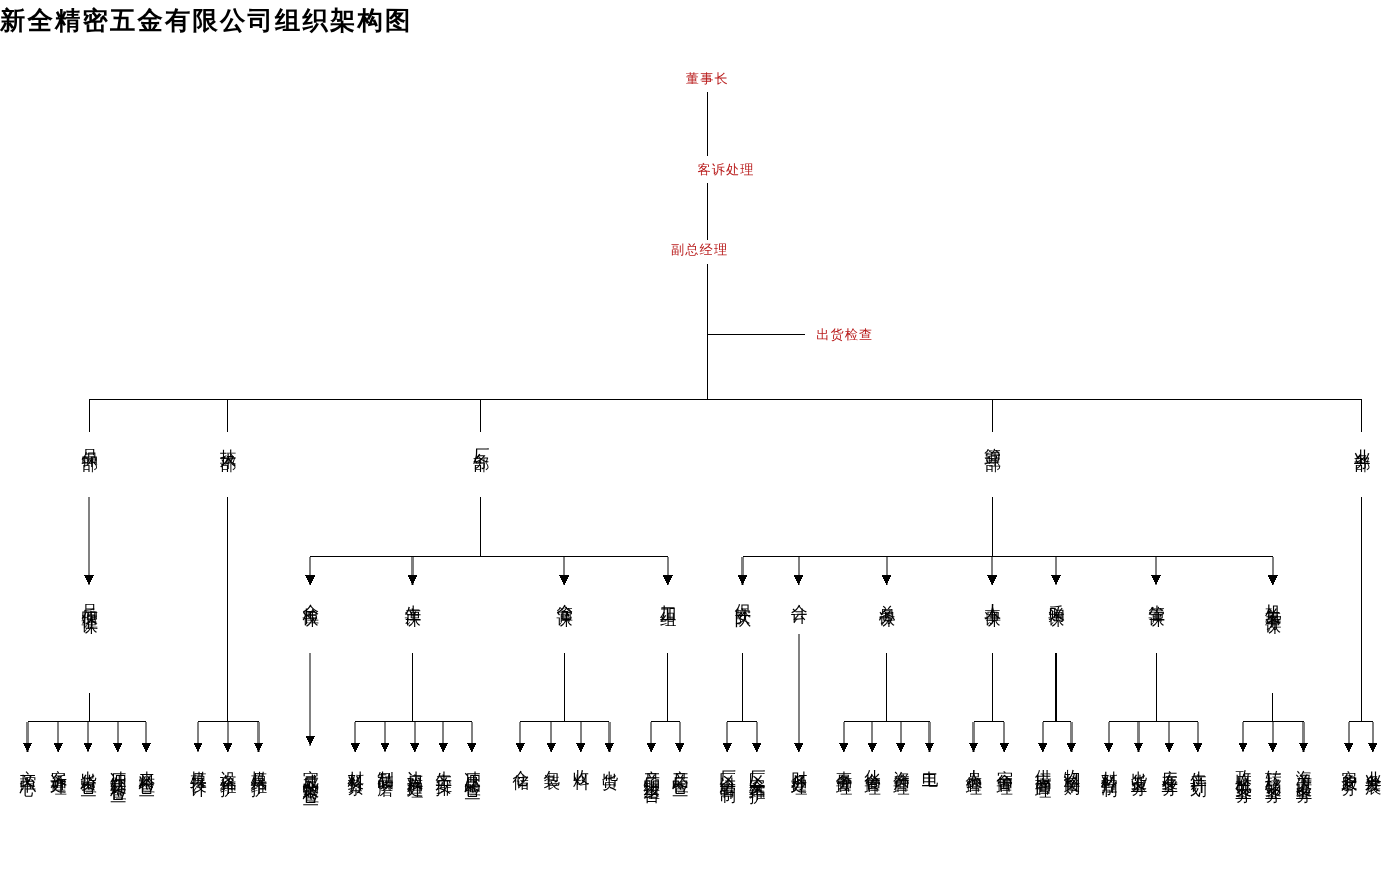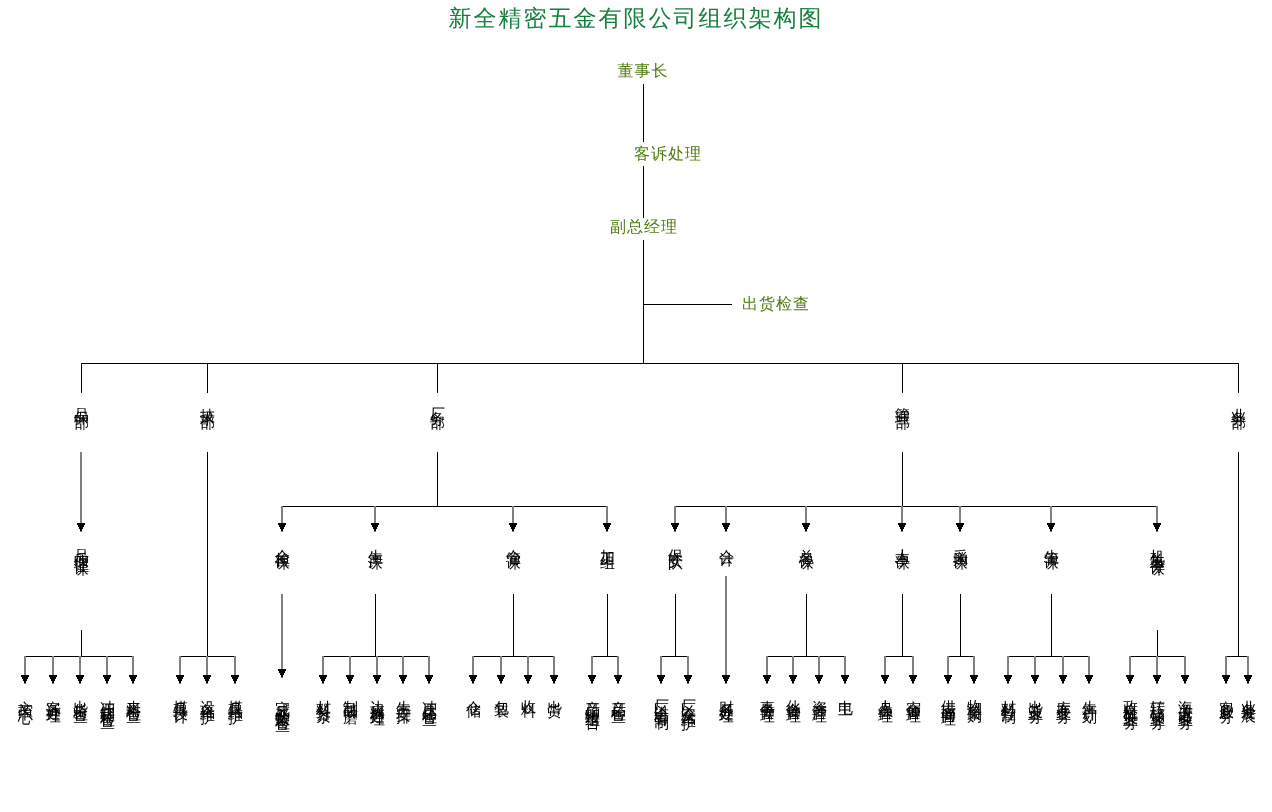--- a/index.html
+++ b/index.html
@@ -1,28 +1,28 @@
 <!DOCTYPE html>
 <html><head>
 <meta charset="utf-8">
 <style>
   html,body{margin:0;padding:0;background:#ffffff;}
   .stage{
     position:relative;width:1272px;height:812px;background:#ffffff;
     font-family:"DejaVu Sans",sans-serif;color:#000;overflow:hidden;
   }
   .title{
-    position:absolute;left:0;top:3px;width:100%;text-align:center;
-    font-family:"DejaVu Serif",serif;font-weight:normal;font-size:23px;
-    letter-spacing:2px;color:#15803d;
+    position:absolute;left:0;top:3px;width:100%;text-align:left;
+    font-family:"DejaVu Serif",serif;font-weight:bold;font-size:23px;
+    letter-spacing:2px;color:#000000;
   }
   .wires{position:absolute;left:0;top:0;}
   .h{
-    position:absolute;font-size:16px;letter-spacing:1px;white-space:nowrap;
-    line-height:16px;color:#4d7c0f;
+    position:absolute;font-size:12px;letter-spacing:1px;white-space:nowrap;
+    line-height:16px;color:#b91c1c;
   }
   .h.center{transform:translateX(-50%);}
   .v{
     position:absolute;writing-mode:vertical-rl;text-orientation:upright;
     transform:translateX(-50%);font-size:15px;letter-spacing:3px;
     line-height:17px;white-space:nowrap;color:#000;
   }
 </style>
 </head>
 <body>

